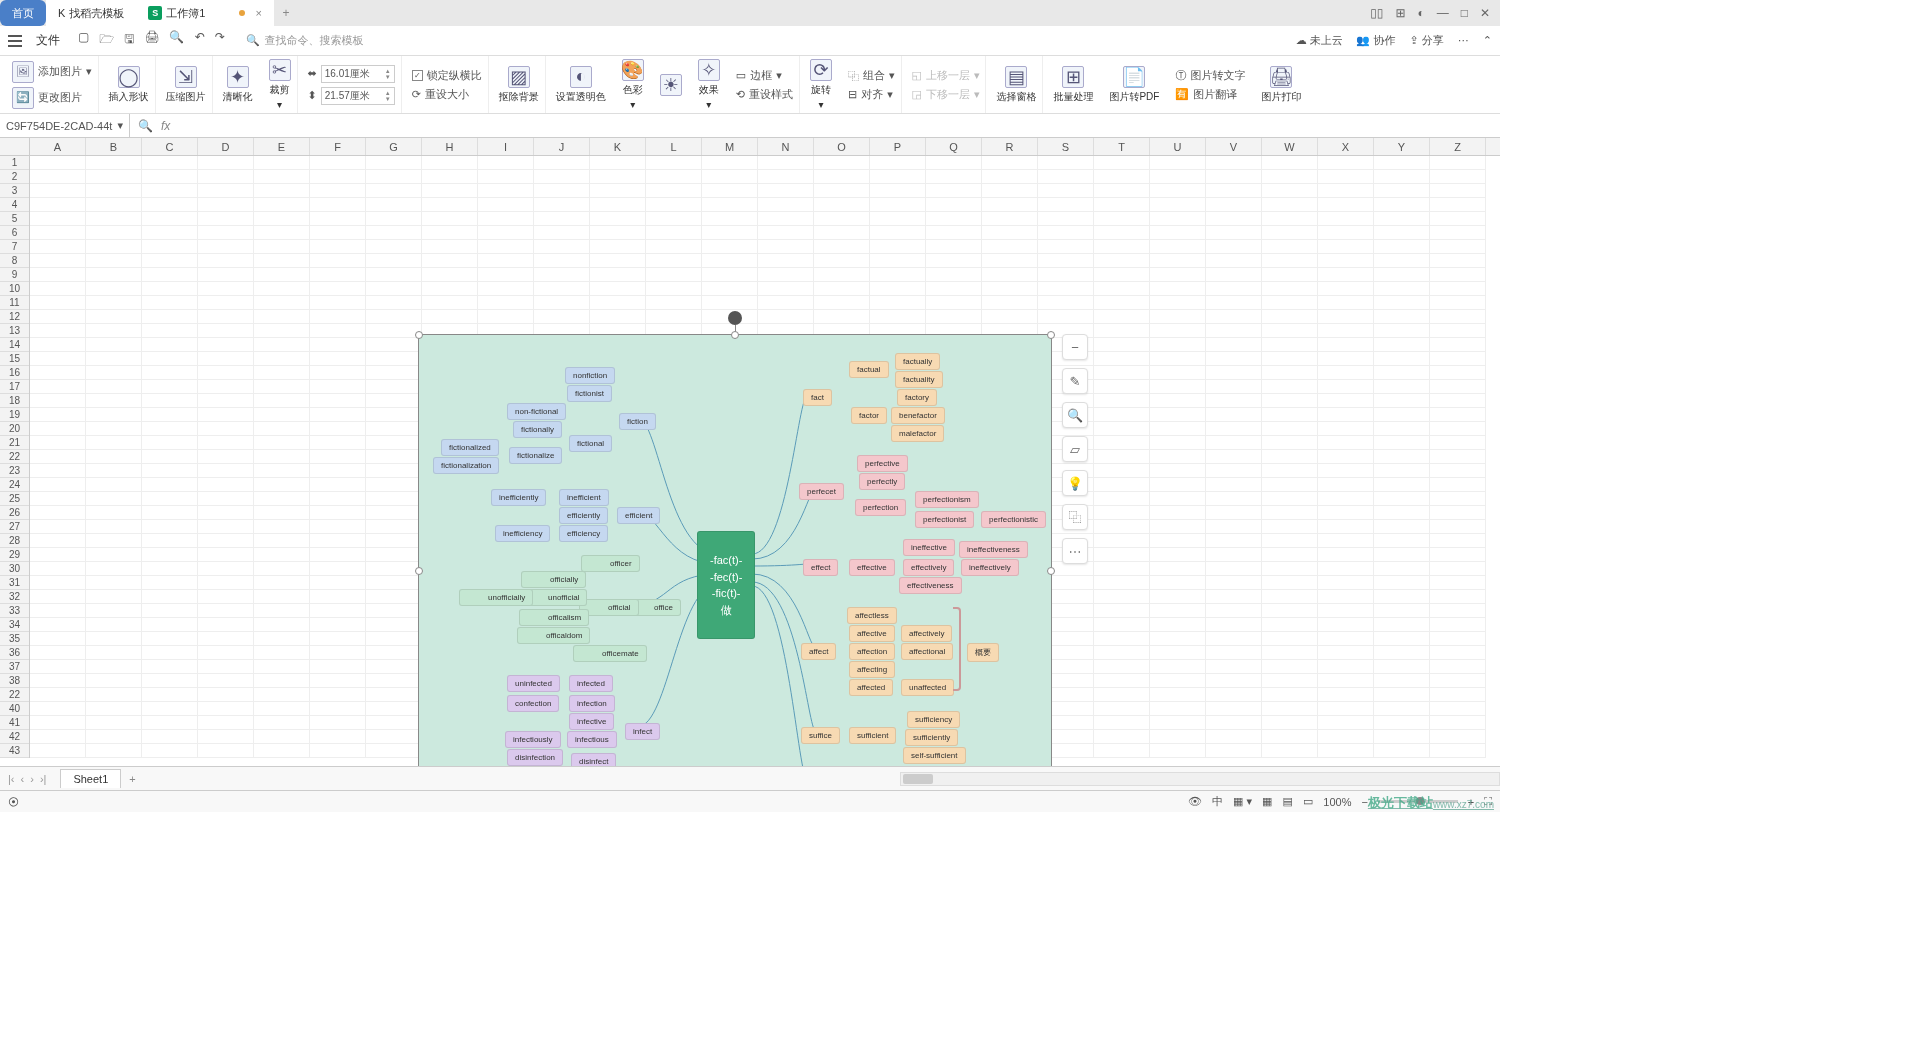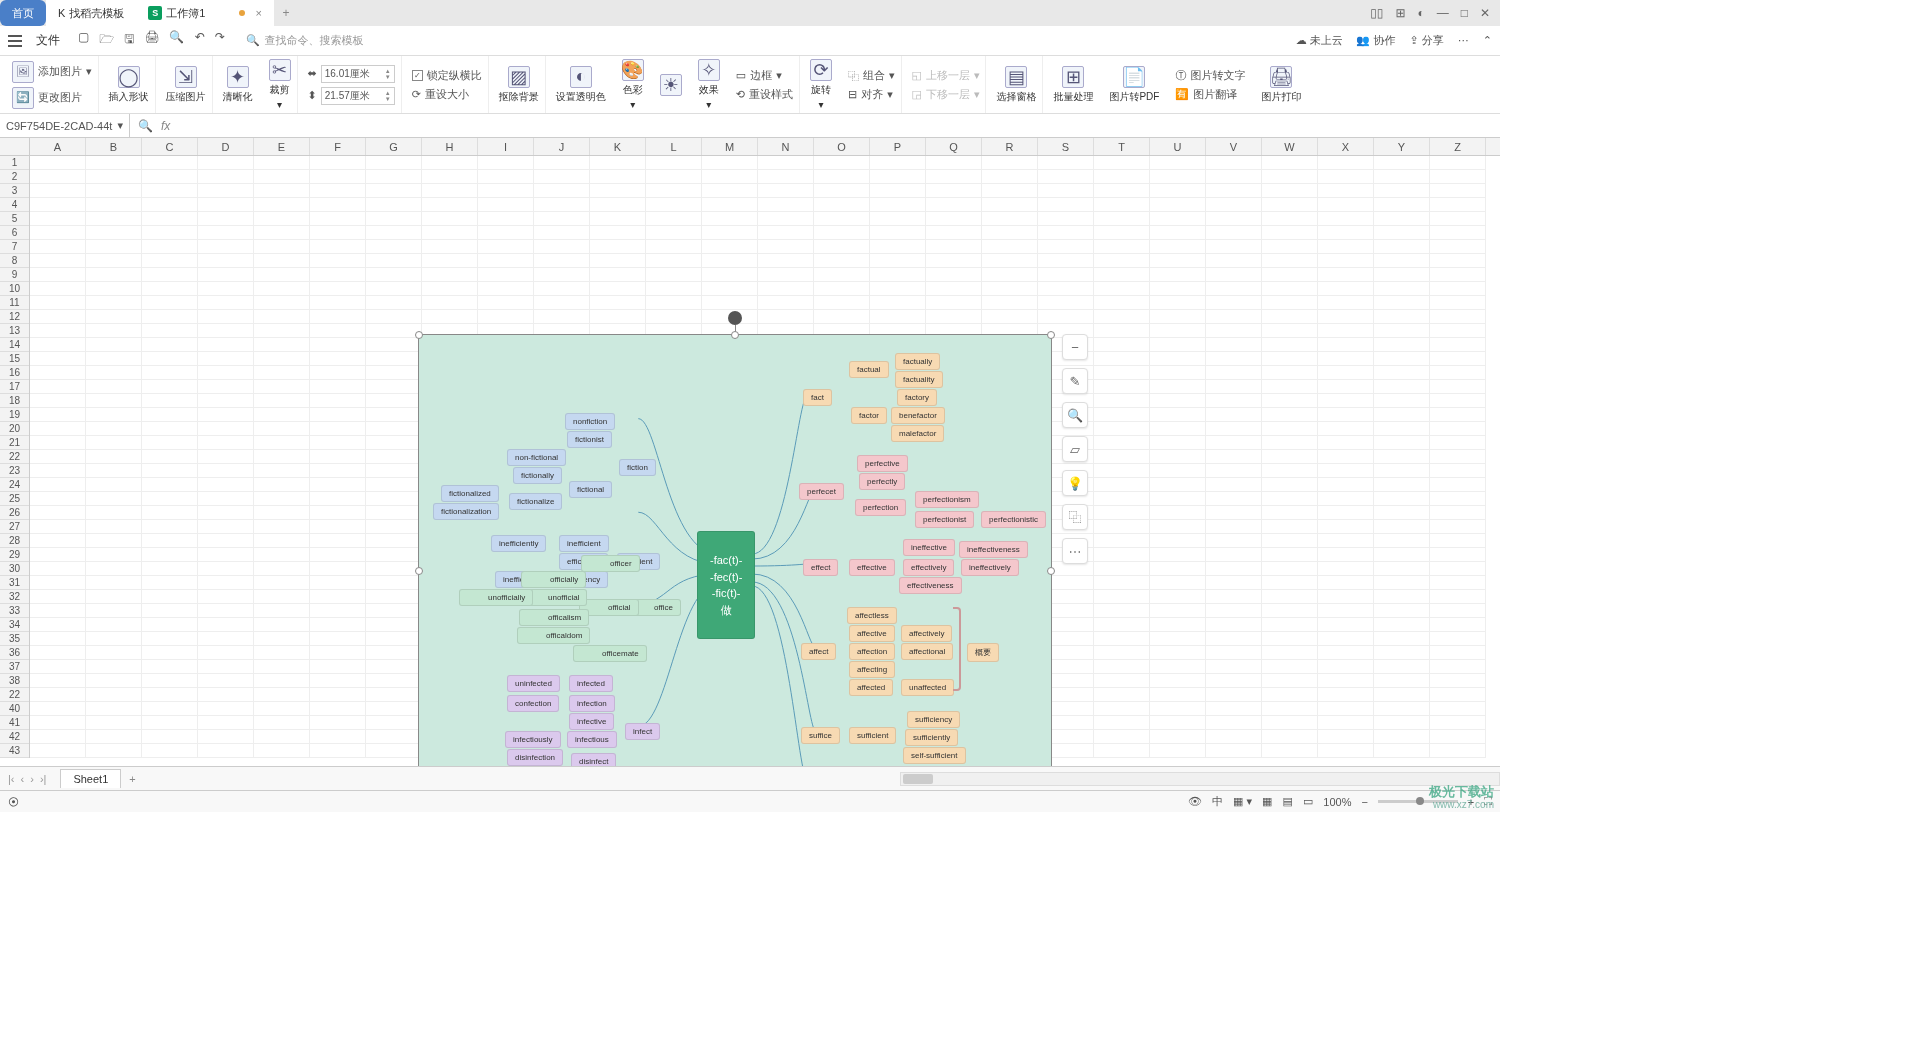--- a/index.html
+++ b/index.html
@@ -63,21 +63,21 @@
 
 
 .embedded { position: absolute; left: 418px; top: 196px; width: 634px; height: 474px; background: #cce9de; border: 1px solid #888; }
 .sel-handle { position: absolute; width: 8px; height: 8px; background: #fff; border: 1px solid #888; border-radius: 50%; }
 .sel-rot { position: absolute; left: 50%; top: -24px; transform: translateX(-50%); width: 14px; height: 14px; background: #555; border-radius: 50%; }
 .sel-rot-line { position: absolute; left: 50%; top: -10px; width: 1px; height: 10px; background: #888; }
 
 .mm { position: relative; width: 100%; height: 100%; font-size: 8px; }
 .node { position: absolute; padding: 3px 7px; border-radius: 3px; white-space: nowrap; border: 1px solid rgba(0,0,0,0.1); }
 .center { background: #3fa877; color: #fff; text-align: center; line-height: 1.5; font-size: 11px; padding: 20px 12px; }
-.blue { background: #c5d8f0; margin-top: 46px; }
+.blue { background: #c5d8f0; }
 .green { background: #c4e7d2; padding-left: 28px; }
 .pink { background: #f4c7cc; }
 .orange { background: #f7dab3; }
 .purple { background: #dbc9ed; }
 .brace { position: absolute; width: 8px; border-right: 2px solid #c99; border-top: 2px solid #c99; border-bottom: 2px solid #c99; border-radius: 0 4px 4px 0; }
 svg.connectors { position: absolute; top: 0; left: 0; width: 100%; height: 100%; pointer-events: none; }
 svg path { stroke: #5a9bb8; stroke-width: 1; fill: none; }
 
 
 .float-tools { position: absolute; left: 1062px; top: 196px; display: flex; flex-direction: column; gap: 8px; }
@@ -93,21 +93,21 @@
 .hscroll { margin-left: auto; width: 600px; height: 14px; background: #f0f0f0; border: 1px solid #ddd; position: relative; }
 .hscroll-thumb { position: absolute; left: 2px; top: 1px; width: 30px; height: 10px; background: #ccc; border-radius: 2px; }
 
 
 .status-bar { position: absolute; bottom: 0; left: 0; right: 0; height: 22px; display: flex; align-items: center; border-top: 1px solid #ccc; background: #f8f8f8; font-size: 11px; color: #555; padding: 0 8px; gap: 8px; }
 .status-right { margin-left: auto; display: flex; align-items: center; gap: 10px; }
 .zoom-slider { width: 80px; height: 3px; background: #ccc; position: relative; }
 .zoom-thumb { position: absolute; left: 38px; top: -3px; width: 8px; height: 8px; background: #888; border-radius: 50%; }
 
 
-.watermark { position: absolute; right: 6px; bottom: 2px; font-size: 10px; color: #6a9; opacity: .8; display: flex; flex-direction: column; align-items: flex-end; line-height: 1.1; }
+.watermark { position: absolute; right: 6px; bottom: 2px; font-size: 10px; color: #6a9; opacity: .8; display: flex; align-items: flex-end; line-height: 1.1; text-decoration: underline; }
 .watermark .logo { font-weight: bold; color: #4a8; font-size: 13px; }
 </style>
 </head>
 <body>
 
 <div class="title-bar">
   <div class="tab home">
       <span>首页</span>
     </div>
   <div class="tab doko">

